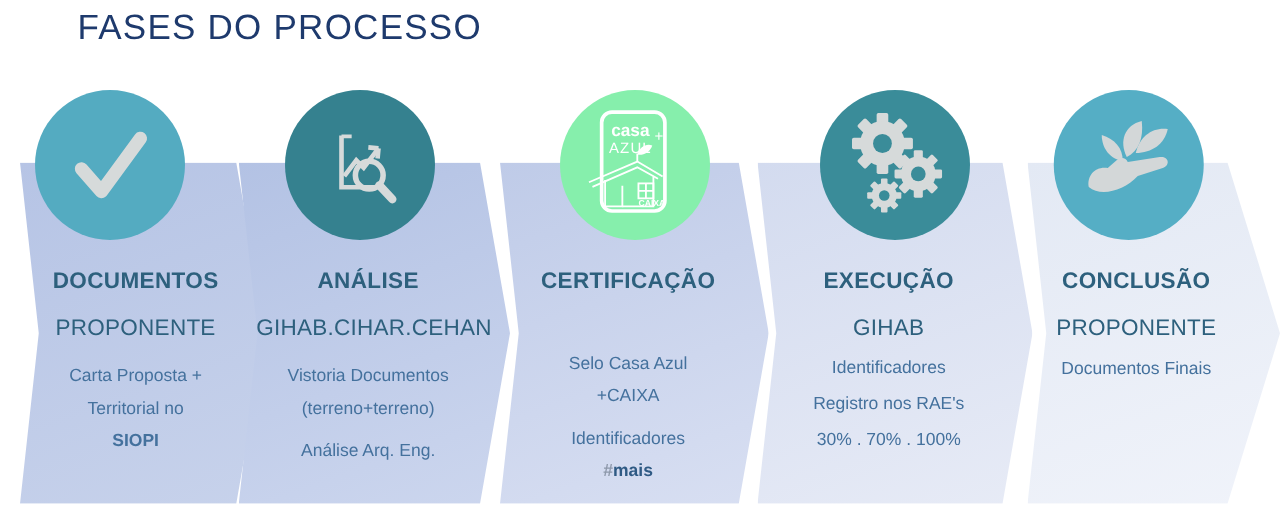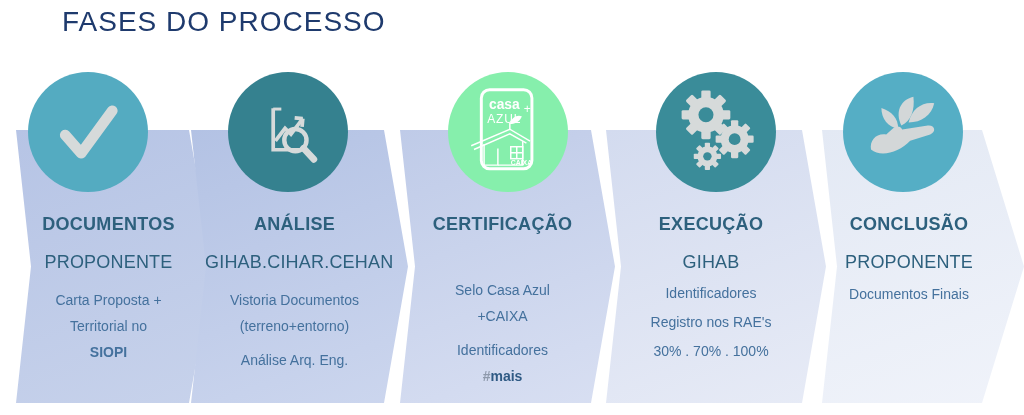--- a/index.html
+++ b/index.html
@@ -85,21 +85,21 @@
       </div>
     </div>
   </div>
 
   <div class="banner b2">
     <div class="content">
       <div class="phase-heading">ANÁLISE</div>
       <div class="phase-sub">GIHAB.CIHAR.CEHAN</div>
       <div class="body-text">
         <div>Vistoria Documentos</div>
-        <div>(terreno+entorno)</div>
+        <div>(terreno+terreno)</div>
         <div class="para-gap">Análise Arq. Eng.</div>
       </div>
     </div>
   </div>
 
   <div class="banner b3">
     <div class="content">
       <div class="phase-heading">CERTIFICAÇÃO</div>
       <div class="spacer28"></div>
       <div class="body-text">

